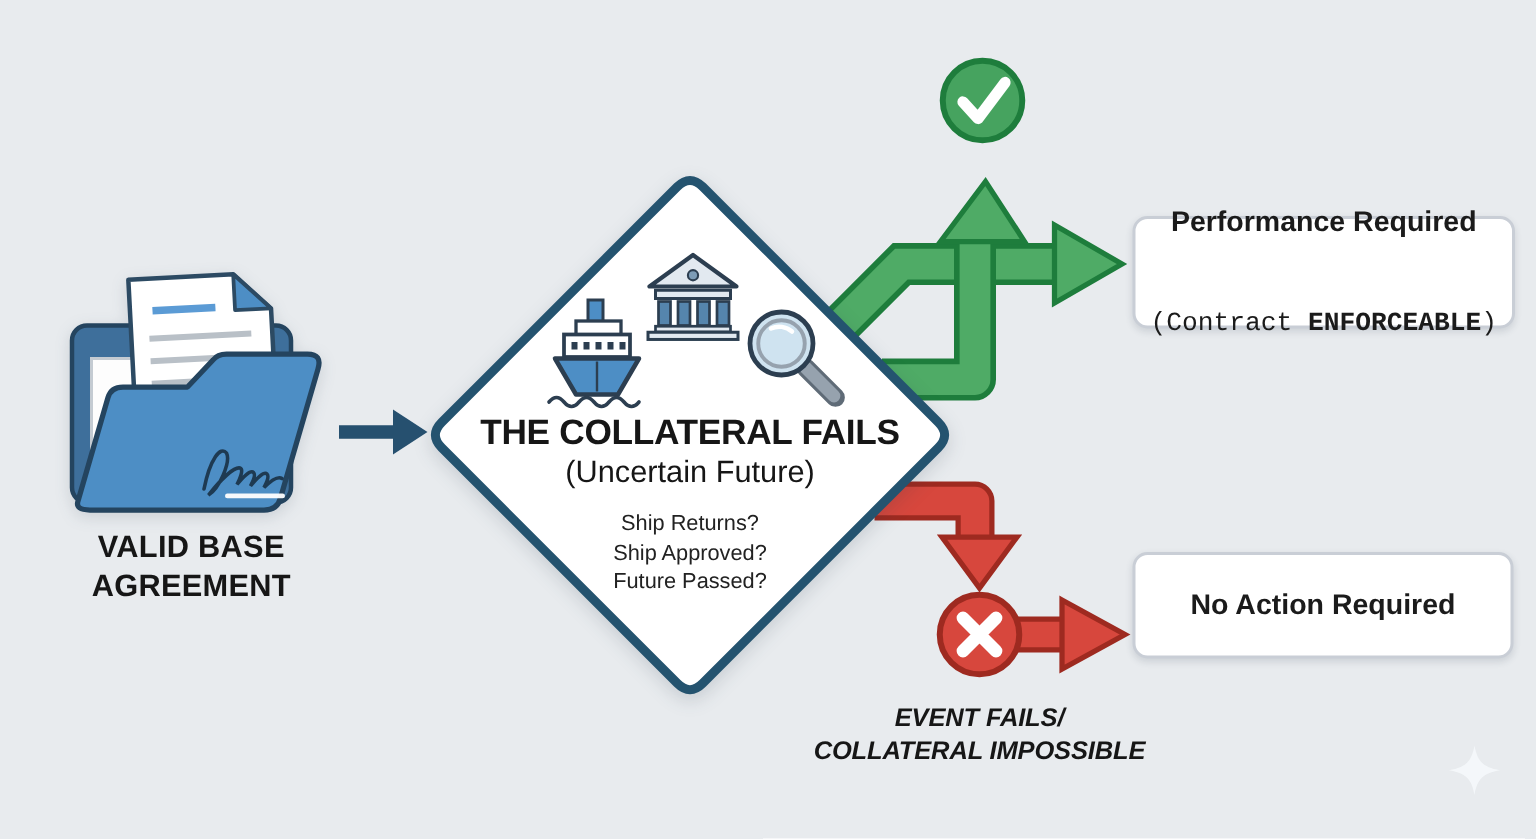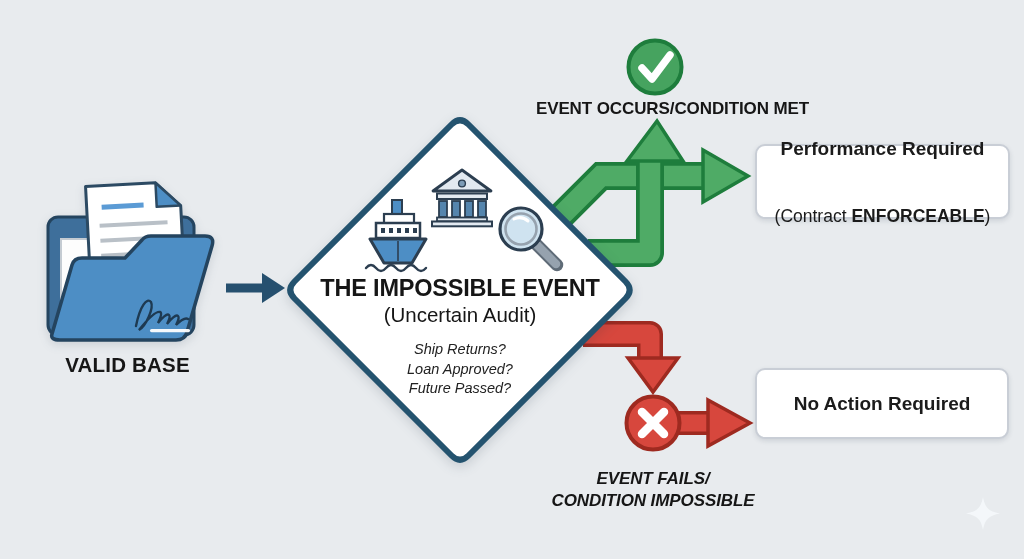--- a/index.html
+++ b/index.html
@@ -7,32 +7,32 @@
     position:relative;width:1024px;height:559px;overflow:hidden;
     background:#e8ebee;
     font-family:"Liberation Sans", sans-serif;
     color:#1b1b1b;
   }
   .abs{position:absolute;}
   .txt{text-align:center;color:#161616;}
   .label-valid{left:20px;top:352px;width:215px;font-size:20.5px;font-weight:700;line-height:26px;letter-spacing:.2px;}
   .diamond-title{left:300px;top:275px;width:320px;font-size:23.5px;font-weight:700;letter-spacing:-.2px;}
   .diamond-sub{left:300px;top:303px;width:320px;font-size:20.5px;font-weight:400;}
-  .diamond-questions{left:310px;top:340px;width:300px;font-size:14.5px;line-height:19.5px;font-weight:400;color:#222;font-style:italic;}
+  .diamond-questions{left:310px;top:340px;width:300px;font-size:14.5px;line-height:19.5px;font-weight:400;color:#222;}
   .label-occurs{left:515px;top:99px;width:315px;font-size:17px;font-weight:700;letter-spacing:-.1px;}
   .label-fails{left:528px;top:468px;width:250px;font-size:17px;font-weight:700;line-height:22px;letter-spacing:-.1px;font-style:italic;}
   .result-box{
     background:#ffffff;border:2px solid #c9ced6;border-radius:10px;
     box-shadow:0 2px 5px rgba(40,60,80,.14);
     display:flex;flex-direction:column;justify-content:center;text-align:center;gap:44px;
   }
   .box-performance{left:755px;top:144px;width:251px;height:71px;}
   .box-noaction{left:755px;top:368px;width:250px;height:67px;}
   .result-title{font-size:19px;font-weight:700;line-height:25px;}
-  .result-sub{font-size:17.5px;font-weight:400;line-height:22px;}
+  .result-sub{font-size:17.5px;font-weight:400;line-height:22px;font-family:Liberation Mono, monospace;}
   .result-sub b{font-weight:700;}
   svg{display:block;}
   .diagram-svg{position:absolute;left:0;top:0;}
 </style>
 </head>
 <body>
 
 <div class="canvas">
 
   <svg class="diagram-svg" width="1024" height="559" viewBox="0 0 1024 559">
@@ -144,39 +144,39 @@
     </g>
 
     <g>
       <rect x="226" y="283.5" width="38" height="9" fill="#26506f"></rect>
       <polygon points="262,273 262,303 285,288" fill="#26506f"></polygon>
     </g>
   </svg>
 
   <div class="abs txt label-valid">
     <div>VALID BASE</div>
+    <div>AGREEMENT</div>
   </div>
 
-  <div class="abs txt diamond-title">THE IMPOSSIBLE EVENT</div>
-  <div class="abs txt diamond-sub">(Uncertain Audit)</div>
+  <div class="abs txt diamond-title">THE COLLATERAL FAILS</div>
+  <div class="abs txt diamond-sub">(Uncertain Future)</div>
   <div class="abs txt diamond-questions">
     <div>Ship Returns?</div>
-    <div>Loan Approved?</div>
+    <div>Ship Approved?</div>
     <div>Future Passed?</div>
   </div>
 
-  <div class="abs txt label-occurs">EVENT OCCURS/CONDITION MET</div>
 
   <div class="abs result-box box-performance">
     <div class="result-title">Performance Required</div>
     <div class="result-sub"><span>(Contract </span><b>ENFORCEABLE</b><span>)</span></div>
   </div>
 
   <div class="abs txt label-fails">
     <div>EVENT FAILS/</div>
-    <div>CONDITION IMPOSSIBLE</div>
+    <div>COLLATERAL IMPOSSIBLE</div>
   </div>
 
   <div class="abs result-box box-noaction">
     <div class="result-title">No Action Required</div>
   </div>
 
 </div>
 
 </body></html>

